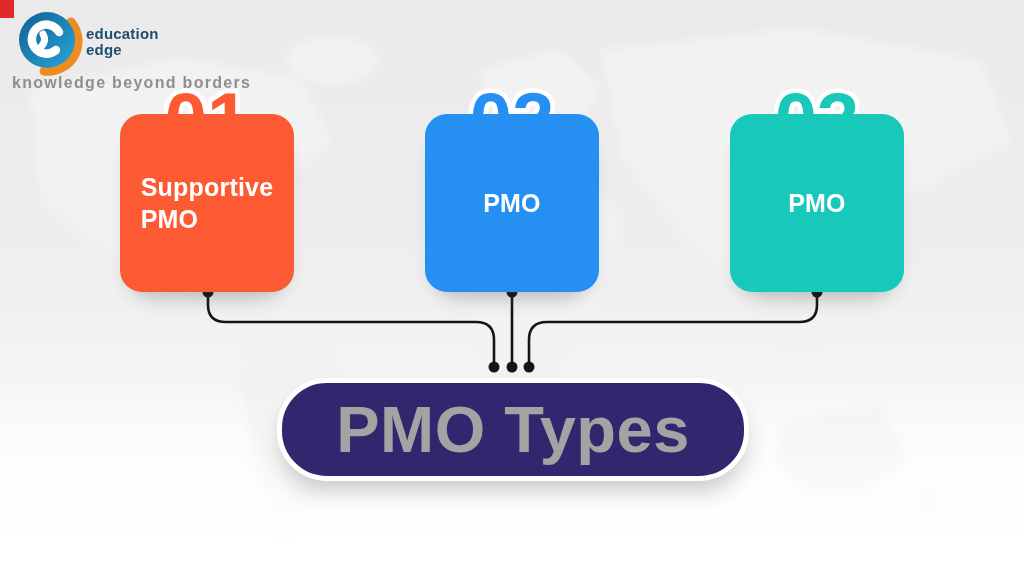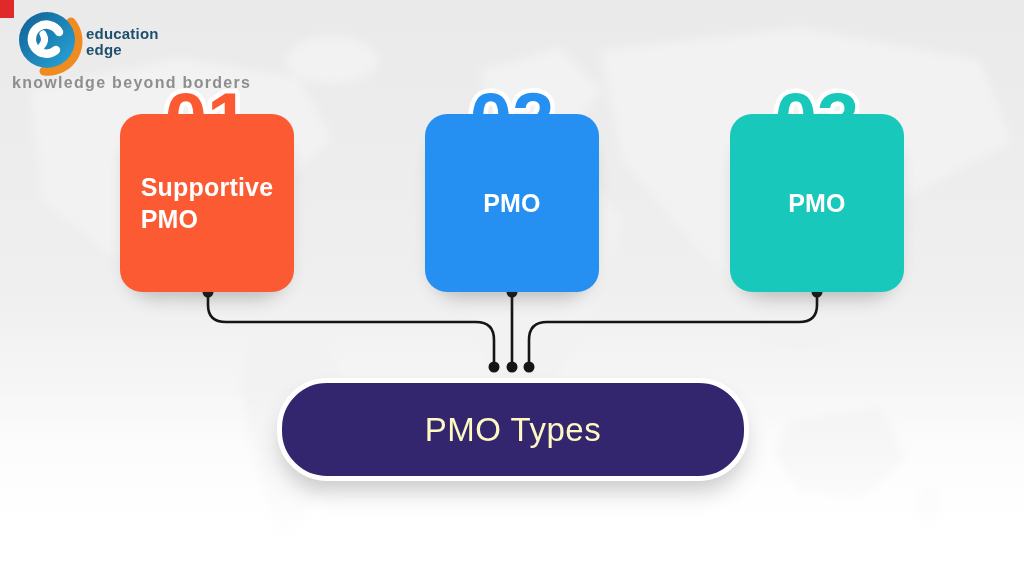--- a/index.html
+++ b/index.html
@@ -25,21 +25,21 @@
   .node{position:absolute;top:116px;width:170px;height:174px;z-index:3;}
   .node .num{position:absolute;left:0;top:-44px;width:170px;height:90px;z-index:0;}
   .num text{font-family:"Liberation Sans","DejaVu Sans",sans-serif;font-weight:800;font-size:76px;stroke:#ffffff;stroke-width:9px;stroke-linejoin:round;paint-order:stroke;}
   .card{position:absolute;inset:0;border-radius:34px;border:6px solid #fff;background:var(--c);box-shadow:0 14px 18px -6px rgba(60,60,60,.30);display:flex;align-items:center;justify-content:center;z-index:1;}
   .card::before{content:"";position:absolute;inset:-8px;border-radius:22px;background:var(--c);z-index:-1;}
   .card-title{color:#fff;font-weight:800;font-size:25px;line-height:1.3;letter-spacing:.2px;}
   .card-title span{display:block;}
 
   
   .pill{position:absolute;left:277px;top:378px;width:462px;height:93px;border-radius:50px;border:5px solid #fff;box-shadow:0 14px 22px -4px rgba(70,70,70,.28);display:flex;align-items:center;justify-content:center;z-index:3;}
-  .pill-label{color:#fef9c3;font-weight:400;font-size:33px;letter-spacing:.5px;}
+  .pill-label{color:#a3a3a3;font-weight:700;font-size:65px;letter-spacing:.5px;}
 </style>
 </head>
 <body>
 
 <div class="canvas">
 
   <svg class="map-svg" width="1024" height="576" viewBox="0 0 1024 576">
     <defs>
         <filter id="soft" x="-20%" y="-20%" width="140%" height="140%">
           <feGaussianBlur stdDeviation="4"></feGaussianBlur>

